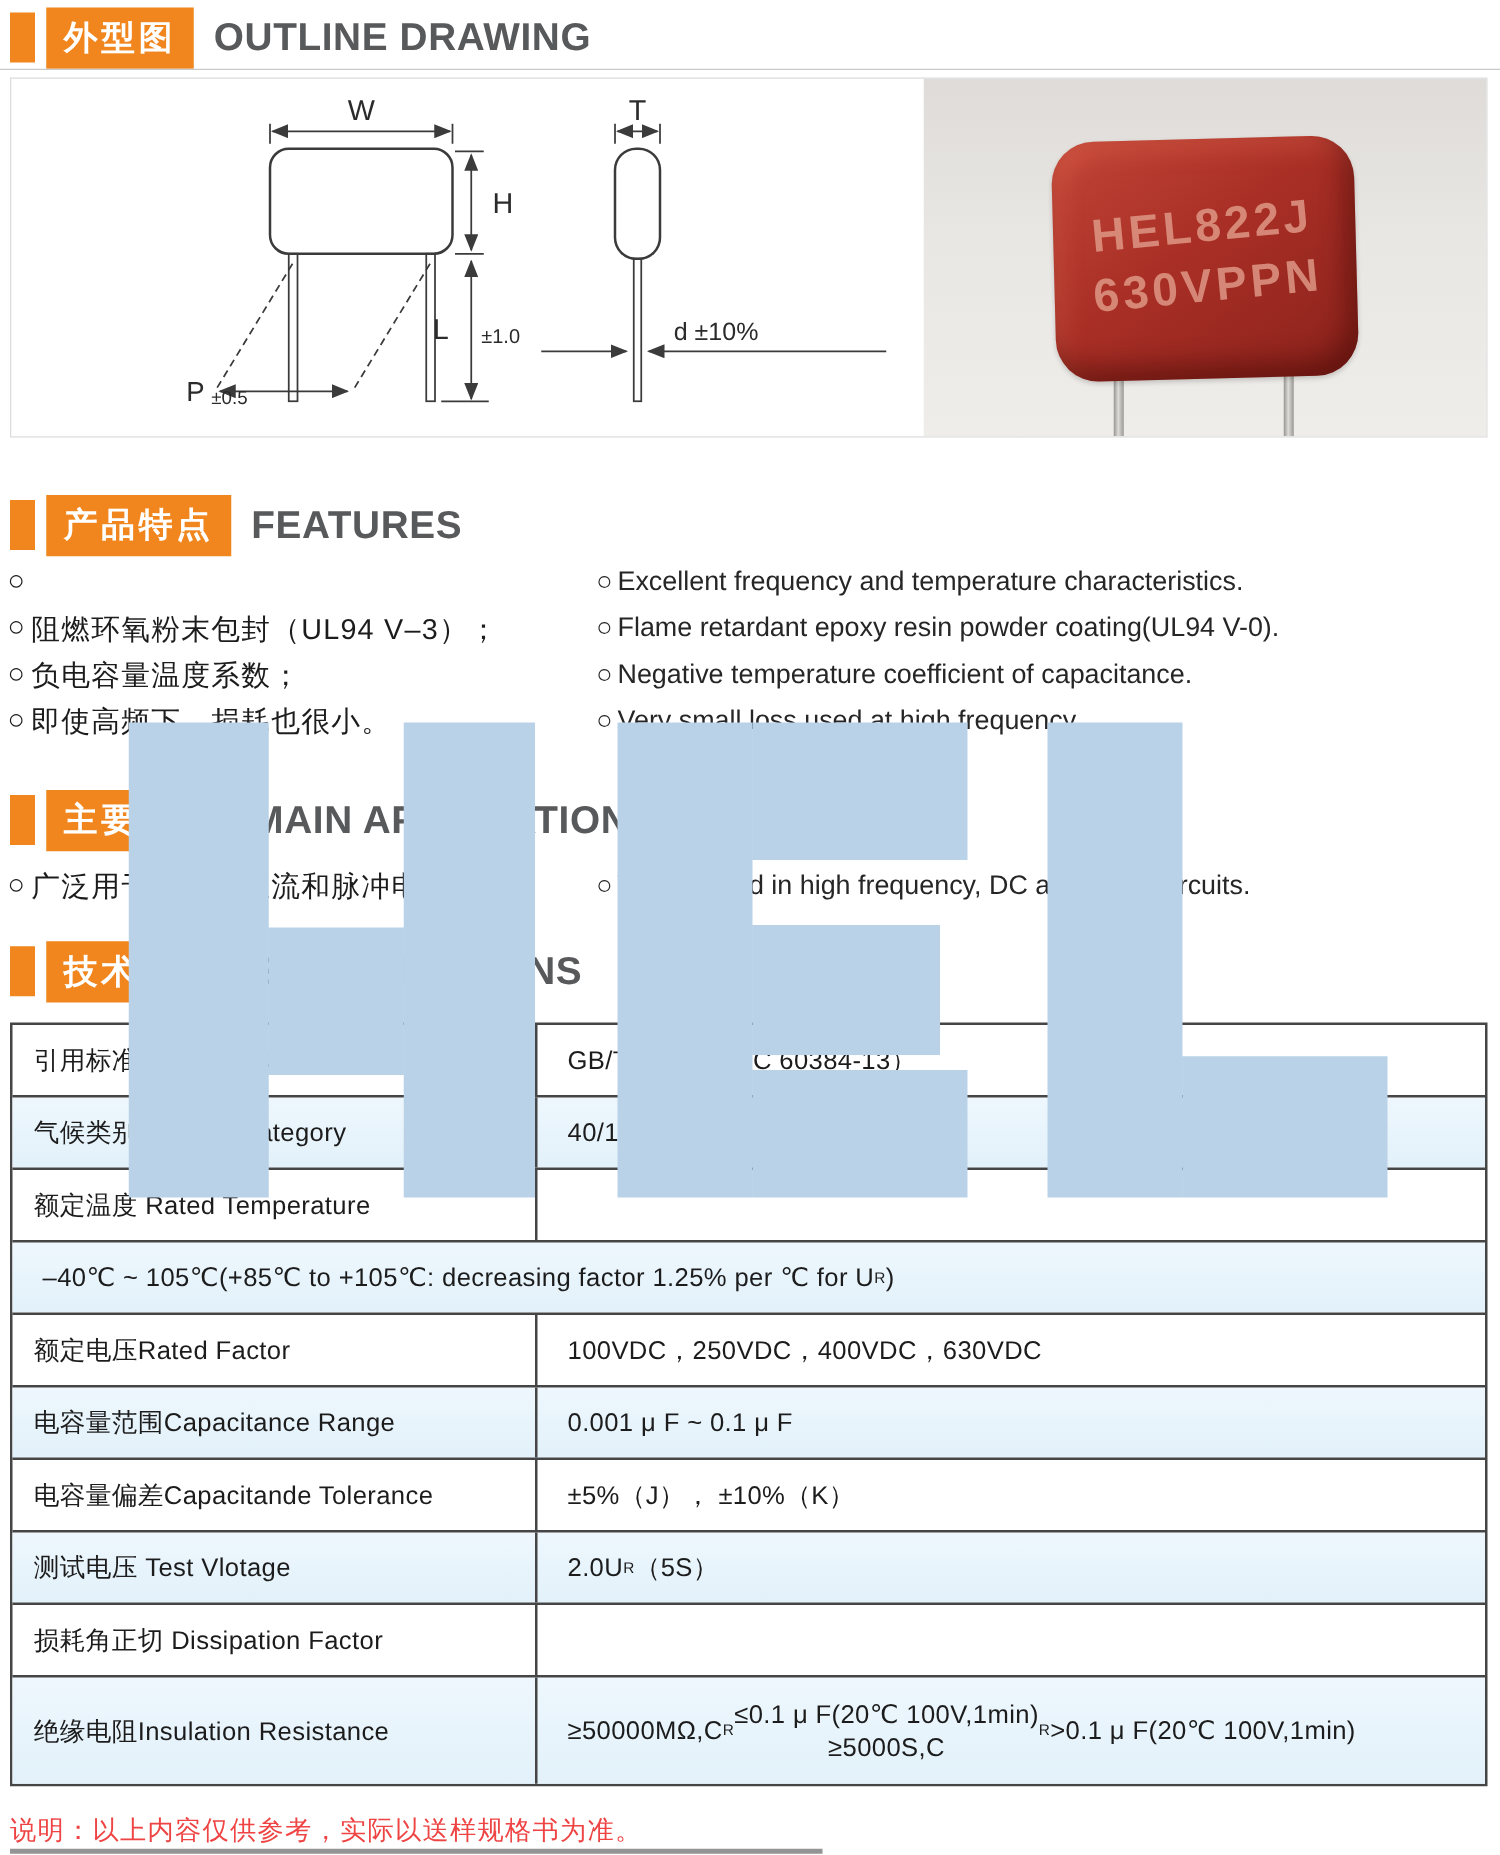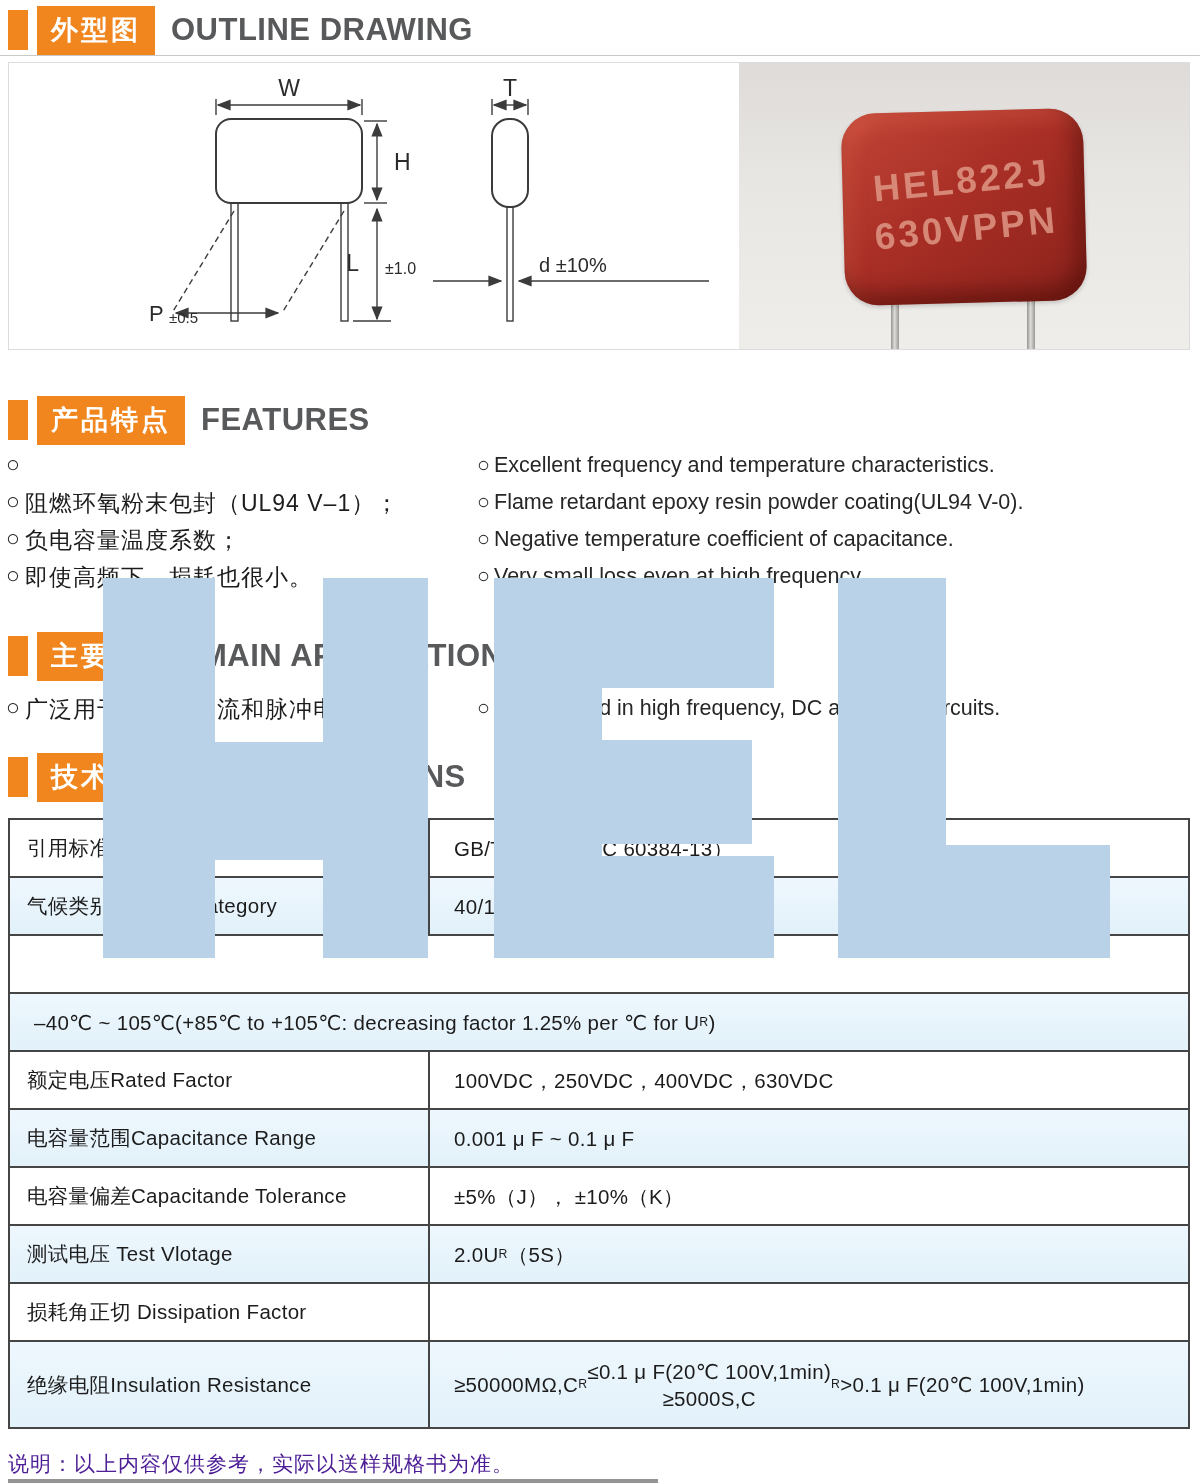--- a/index.html
+++ b/index.html
@@ -48,21 +48,21 @@
   .t-row:first-child{border-top:none;}
   .t-row.alt{background:linear-gradient(180deg,#eef7fd 0%,#e2f1fa 100%);}
   .t-row.tall{height:85px;text-align:center;}
   .t-label{width:420px;flex:0 0 auto;border-right:2px solid #454545;box-sizing:border-box;
            display:flex;align-items:center;padding-left:17px;font-size:20.5px;letter-spacing:.3px;}
   .t-value{flex:1;display:flex;align-items:center;padding-left:24px;font-size:20.5px;
            letter-spacing:.3px;line-height:27px;}
   .t-value sub{font-size:.6em;}
   .t-value sup{font-size:.6em;}
 
-  .note{position:absolute;left:8px;top:1450px;font-size:21px;letter-spacing:1px;color:#4c1d95;}
+  .note{position:absolute;left:8px;top:1450px;font-size:21px;letter-spacing:1px;color:#ef4444;}
   .bottom-strip{position:absolute;left:8px;top:1479px;width:650px;height:4px;
                 background:rgba(60,60,60,.55);}
 
   
   .wm{position:absolute;left:0;top:0;width:1200px;height:1484px;pointer-events:none;z-index:40;}
   .wm div{position:absolute;background:#b9d2e7;mix-blend-mode:multiply;}
 </style>
 </head>
 <body>
 
@@ -153,21 +153,21 @@
     <div class="sec-badge">产品特点</div>
     <div class="sec-title">FEATURES</div>
   </div>
 
   <ul class="blist zh" style="left:6px;top:451px;">
     <li>
         <span class="blt">○</span>
       </li>
     <li>
         <span class="blt">○</span>
-        <span>阻燃环氧粉末包封（UL94 V–1）；</span>
+        <span>阻燃环氧粉末包封（UL94 V–3）；</span>
       </li>
     <li>
         <span class="blt">○</span>
         <span>负电容量温度系数；</span>
       </li>
     <li>
         <span class="blt">○</span>
         <span>即使高频下，损耗也很小。</span>
       </li>
   </ul>
@@ -179,21 +179,21 @@
     <li>
         <span class="blt">○</span>
         <span>Flame retardant epoxy resin powder coating(UL94 V-0).</span>
       </li>
     <li>
         <span class="blt">○</span>
         <span>Negative temperature coefficient of capacitance.</span>
       </li>
     <li>
         <span class="blt">○</span>
-        <span>Very small loss even at high frequency.</span>
+        <span>Very small loss used at high frequency.</span>
       </li>
   </ul>
 
   <div class="sec-head" style="top:634px;">
     <div class="sec-bar"></div>
     <div class="sec-badge">主要用途</div>
     <div class="sec-title">MAIN APPLICATION</div>
   </div>
   <ul class="blist zh" style="left:6px;top:694px;">
     <li>
@@ -217,20 +217,21 @@
   <div class="spec-table">
     <div class="t-row">
       <div class="t-label">引用标准Reference Standard</div>
       <div class="t-value">GB/T10188（IEC 60384-13）</div>
     </div>
     <div class="t-row alt">
       <div class="t-label">气候类别Climatic Category</div>
       <div class="t-value">40/105/21</div>
     </div>
     <div class="t-row">
+      <div class="t-label">额定温度 Rated Temperature</div>
     </div>
     <div class="t-row alt">
       <div class="t-value">–40℃ ~ 105℃(+85℃ to +105℃: decreasing factor 1.25% per ℃ for U<sub>R</sub>)</div>
     </div>
     <div class="t-row">
       <div class="t-label">额定电压Rated Factor</div>
       <div class="t-value">100VDC，250VDC，400VDC，630VDC</div>
     </div>
     <div class="t-row alt">
       <div class="t-label">电容量范围Capacitance Range</div>

